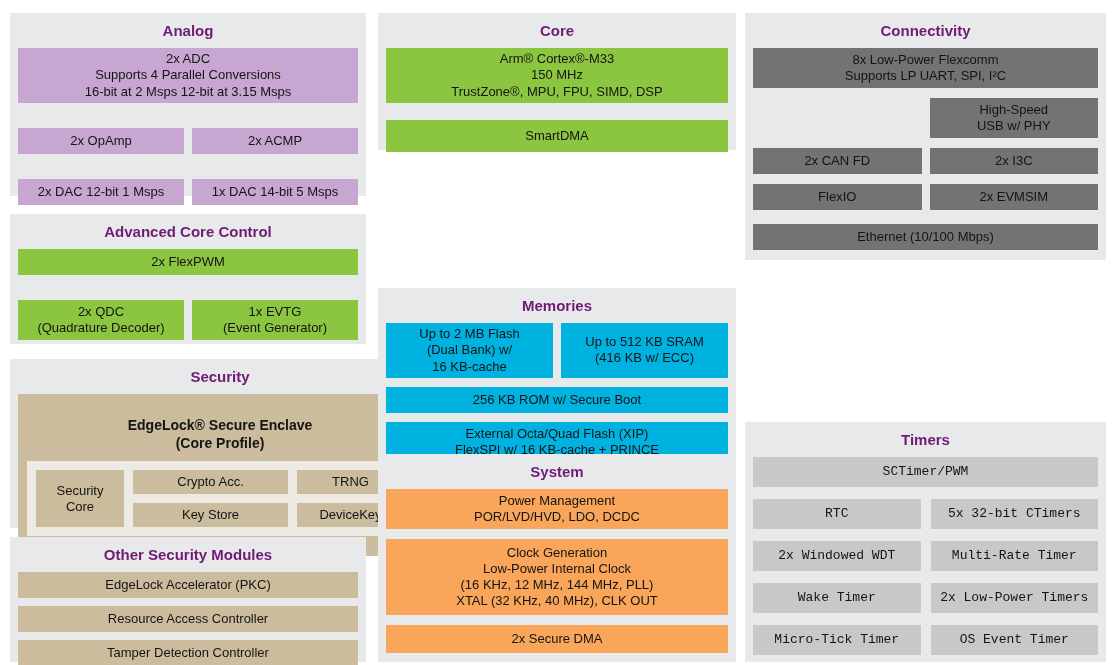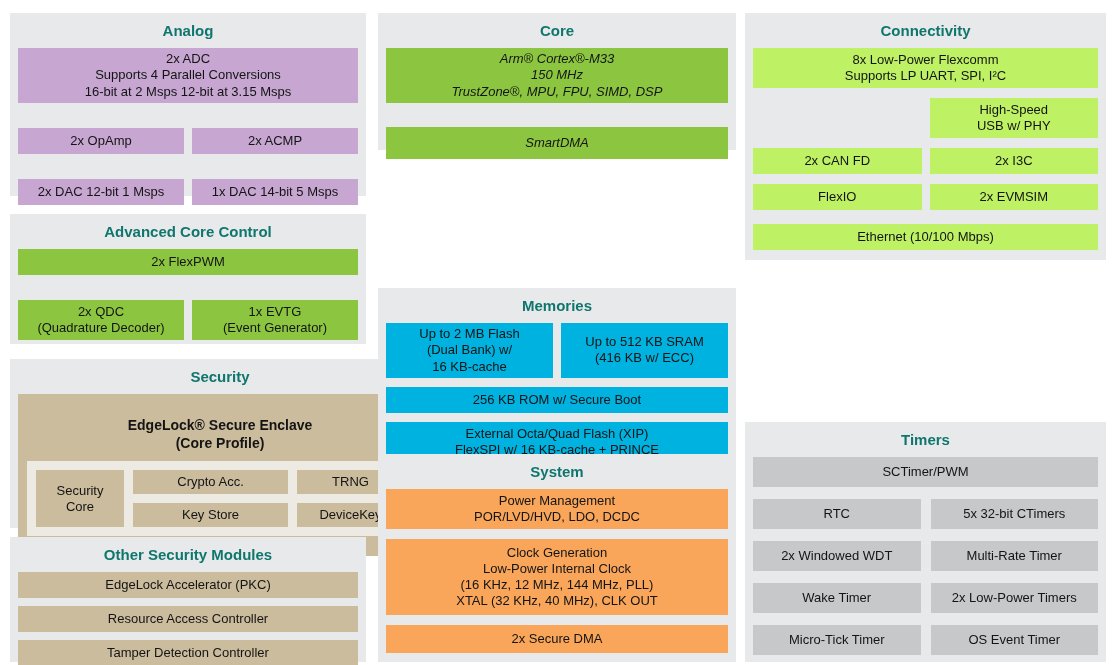--- a/index.html
+++ b/index.html
@@ -6,40 +6,40 @@
   #canvas {
     position:relative; width:1117px; height:665px;
     font-family:"Liberation Sans", sans-serif;
     color:#141414; background:#ffffff; overflow:hidden;
   }
   .section {
     position:absolute; background:#e8e9ea; padding:8px; box-sizing:border-box;
   }
   .sec-title {
     font-weight:bold; font-size:15px; text-align:center;
-    margin:1px 0 9px; color:#0f766e;
+    margin:1px 0 9px; color:#701a75;
   }
   .grid2 { display:grid; grid-template-columns:1fr 1fr; gap:25px 8px; }
   .grid1 { display:grid; grid-template-columns:1fr; gap:8px; }
   .blk {
     display:flex; align-items:center; justify-content:center;
     text-align:center; white-space:pre-line;
     font-size:13px; line-height:1.25; padding:3px 5px; box-sizing:border-box;
   }
   .span2 { grid-column:1 / -1; }
   .h1 { min-height:26px; }
   .h2 { min-height:40px; }
   .h3 { min-height:51px; }
   .h4 { min-height:76px; }
   .purple { background:#c7a7d2; }
   .green  { background:#8cc640; }
   .tan    { background:#cbbc9d; }
   .cyan   { background:#00b2e0; }
   .orange { background:#f9a65a; }
-  .ltblue { background:#bef264; }
+  .ltblue { background:#737373; }
   .gray   { background:#c6c8ca; }
 
   
   #sec-analog       { left:10px;  top:13px;  width:356px; height:183px; }
   #sec-motor        { left:10px;  top:214px; width:356px; height:130px; }
   #sec-security     { left:10px;  top:359px; width:420px; height:169px; }
   #sec-osm          { left:10px;  top:537px; width:356px; height:125px; }
   #sec-core         { left:378px; top:13px;  width:358px; height:137px; }
   #sec-memories     { left:378px; top:264px; width:358px; height:184px;margin-top:24px; }
   #sec-system       { left:378px; top:454px; width:358px; height:208px; }
@@ -53,24 +53,24 @@
     white-space:pre-line; line-height:1.3; margin:2px 0 9px;
   }
   .enclave-inner {
     background:#eceae3; padding:9px; display:grid;
     grid-template-columns:88px 1.45fr 1fr; gap:9px;
   }
   .sec-core-blk { grid-row:1 / span 2; }
   .enclave-inner .blk { min-height:24px; }
 
   #sec-system .grid1 { gap:10px; }
-  #sec-core .grid1 { gap:24px;font-style:italic; }
+  #sec-core .grid1 { gap:17px; }
   #sec-memories .grid2 { gap:9px 8px; }
   #sec-connectivity .grid2 { gap:10px 8px; }
-  #sec-timers .grid2 { gap:12px 10px; }
+  #sec-timers .grid2 { gap:12px 10px;font-family:Liberation Mono, monospace; }
   #sec-timers .blk { min-height:30px; }
   .mt { margin-top:4px; }
   .spacer { background:transparent; }
 </style>
 </head>
 <body>
 
 <div id="canvas">
 
   <div class="section" id="sec-analog">

